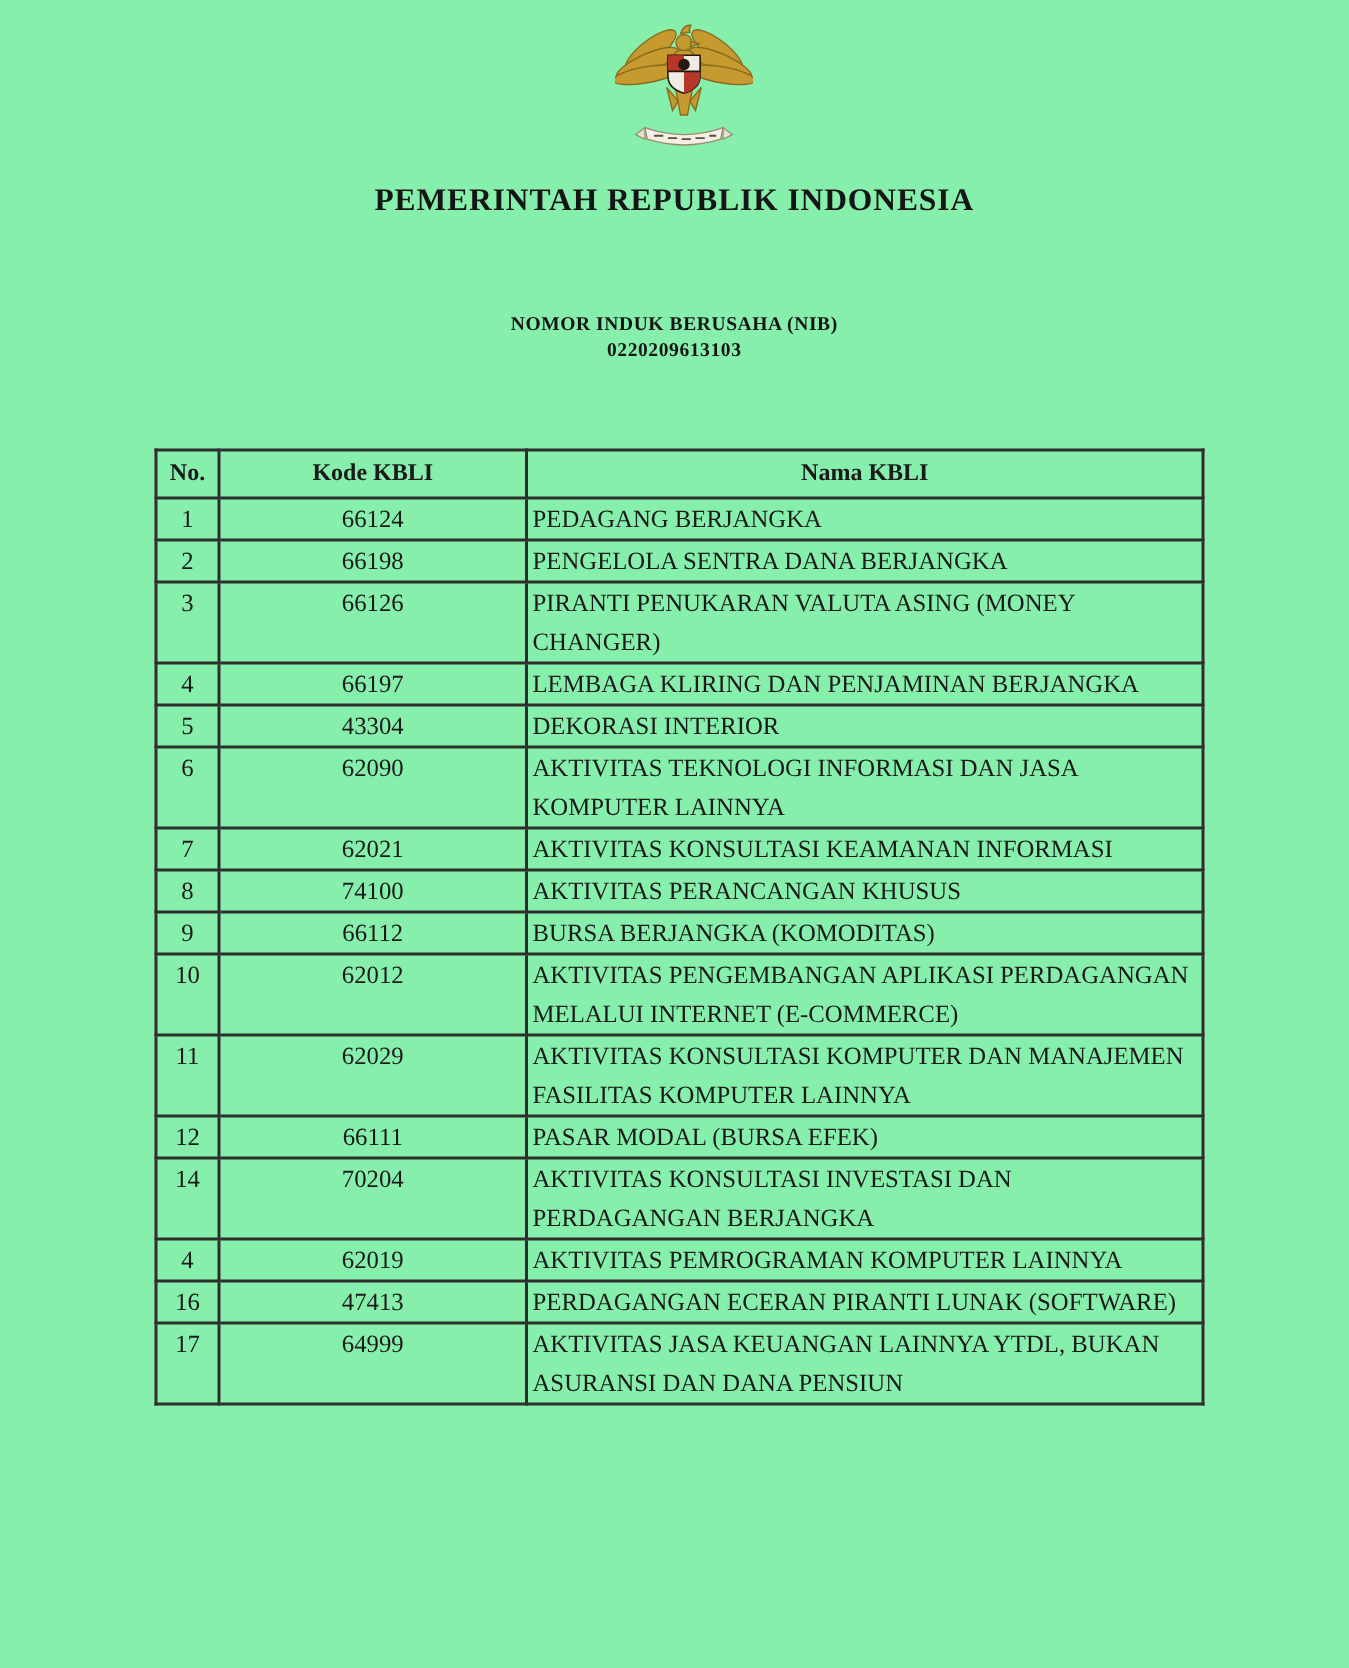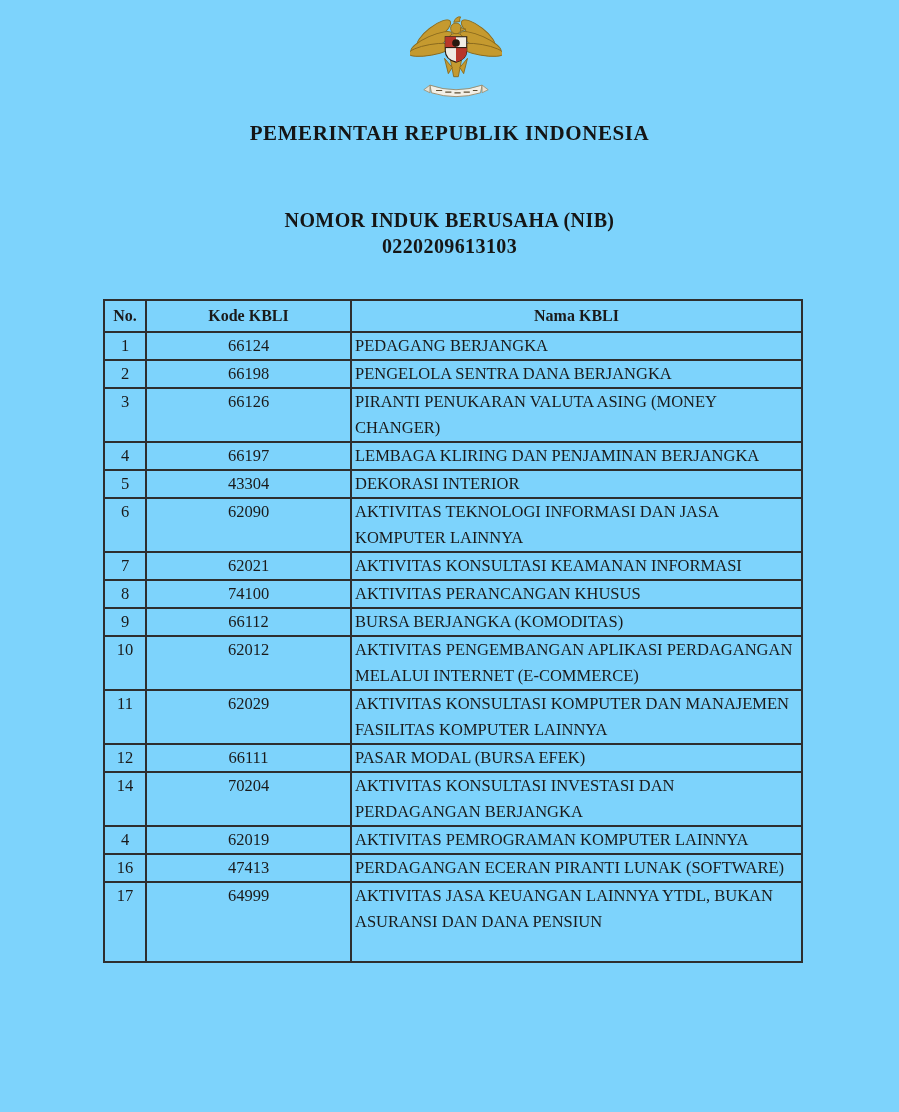--- a/index.html
+++ b/index.html
@@ -6,21 +6,21 @@
   html, body { background: #ffffff; }
   body {
     font-family: "Liberation Serif", "DejaVu Serif", serif;
     color: #1c1c1c;
   }
   .page {
     position: relative;
     width: 899px;
     height: 1112px;
     margin: 0 auto;
-    background: #7dd3fc;
+    background: #86efac;
     overflow: hidden;
   }
   .emblem-wrap {
     width: 92px;
     height: 102px;
     margin: 5px auto 0 auto;
     position: relative;
     left: 6px;
   }
   .emblem-wrap svg { width: 100%; height: 100%; display: block; }
@@ -31,21 +31,21 @@
     font-weight: bold;
     letter-spacing: 0.6px;
     color: #151515;
   }
   .nib-block {
     margin-top: 62px;
     text-align: center;
     line-height: 1.28;
   }
   .nib-label, .nib-number {
-    font-size: 20px;
+    font-size: 13px;
     font-weight: bold;
     letter-spacing: 0.4px;
     color: #151515;
   }
   table.kbli {
     position: absolute;
     left: 103px;
     top: 299px;
     width: 698px;
     border-collapse: collapse;
@@ -64,21 +64,21 @@
     text-align: center;
     padding: 2px 2px;
     font-size: 16px;
   }
   col.c-no   { width: 42px; }
   col.c-kode { width: 205px; }
   col.c-nama { width: 451px; }
   td.c-no   { text-align: center; padding: 0 2px; }
   td.c-kode { text-align: center; padding: 0 2px; }
   td.c-nama { text-align: left;  padding: 0 4px 0 3px; }
-  tbody tr:last-child td { padding-bottom: 26px; }
+  tbody tr:last-child td { }
 </style>
 </head>
 <body>
 
 <div class="page">
 
   <div class="emblem-wrap">
     <svg viewBox="0 0 120 130" xmlns="http://www.w3.org/2000/svg">
 
       <g fill="#c59a2f" stroke="#8a6a1d" stroke-width="1.2">

